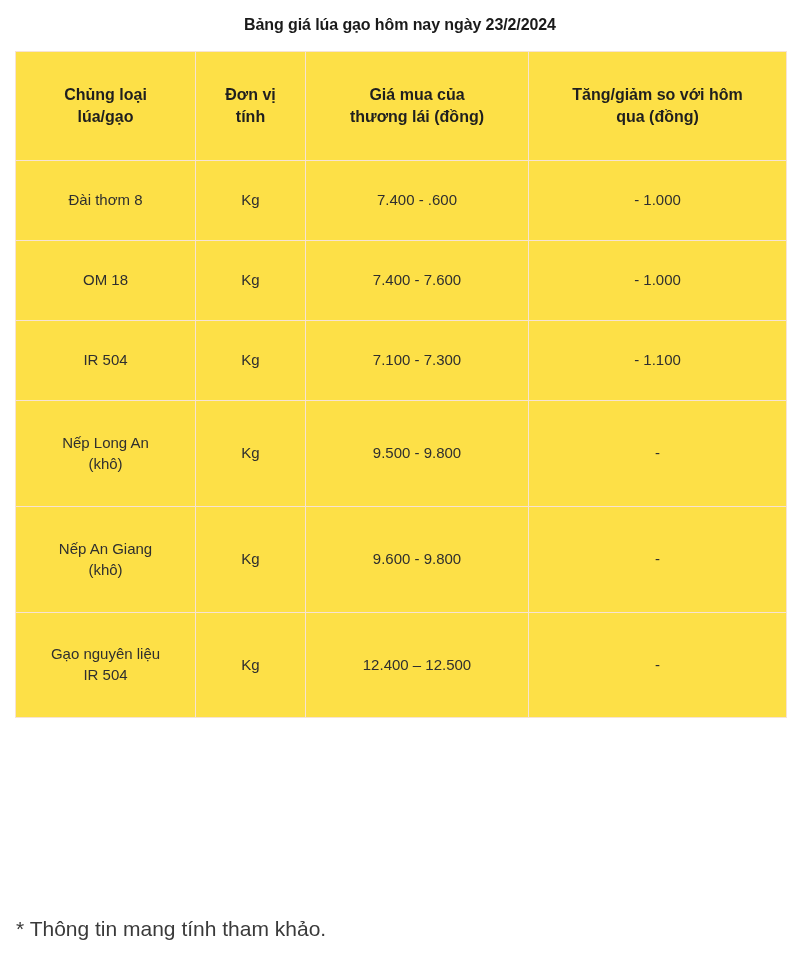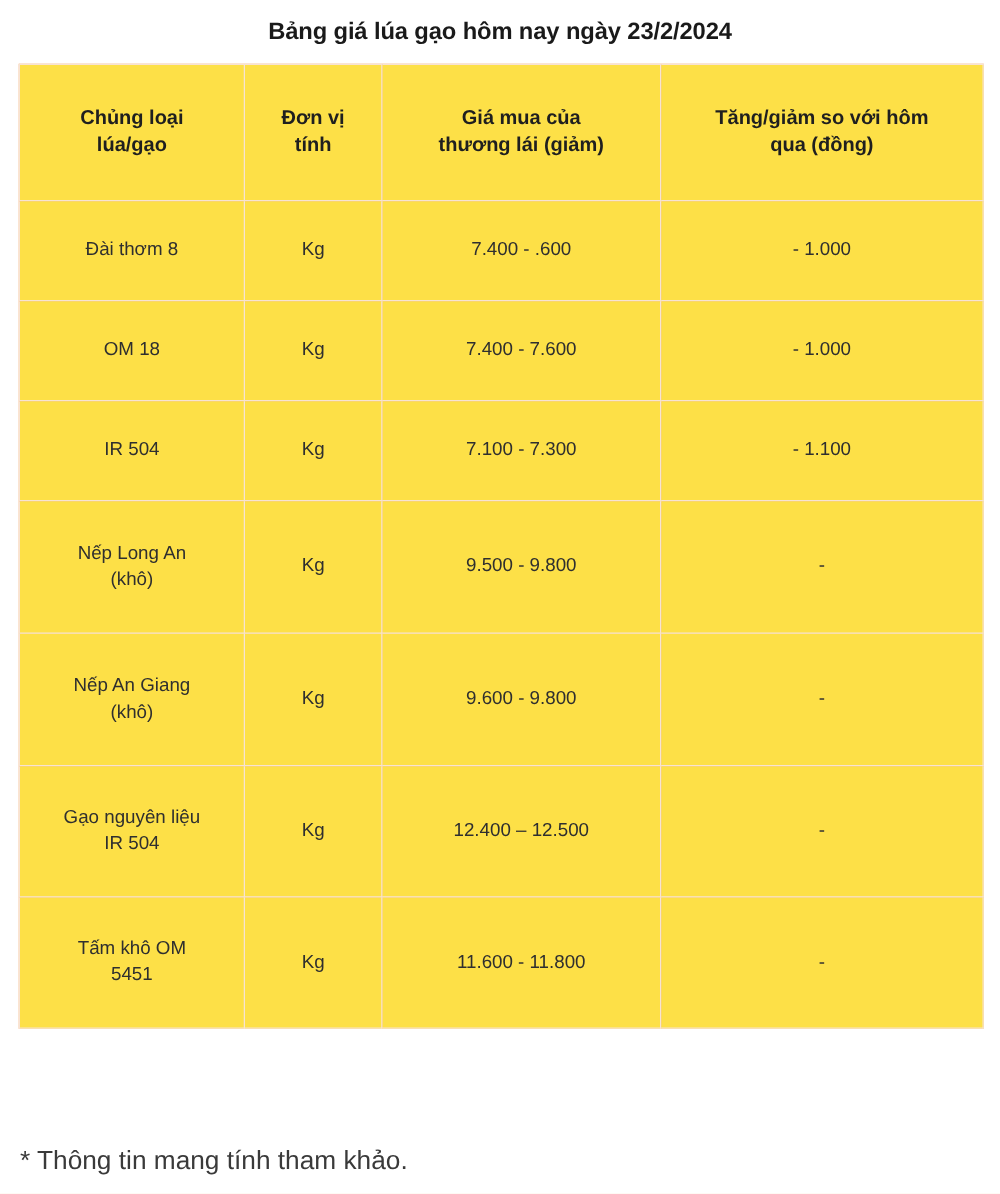--- a/index.html
+++ b/index.html
@@ -15,21 +15,21 @@
     overflow: hidden;
   }
   .page {
     position: relative;
     width: 800px;
     height: 955px;
     box-sizing: border-box;
   }
   .doc-title {
     text-align: center;
-    font-size: 19px;
+    font-size: 16px;
     font-weight: bold;
     color: #1a1a1a;
     letter-spacing: -0.1px;
     padding-top: 15px;
     padding-bottom: 0;
     line-height: 1.2;
   }
   .price-table {
     position: absolute;
     left: 15px;
@@ -104,21 +104,21 @@
         </th>
         <th class="col-unit">
           <span class="cell-lines">
             <span>Đơn vị</span>
             <span>tính</span>
           </span>
         </th>
         <th class="col-price">
           <span class="cell-lines">
             <span>Giá mua của</span>
-            <span>thương lái (giảm)</span>
+            <span>thương lái (đồng)</span>
           </span>
         </th>
         <th class="col-delta">
           <span class="cell-lines">
             <span>Tăng/giảm so với hôm</span>
             <span>qua (đồng)</span>
           </span>
         </th>
       </tr>
     </thead>
@@ -190,30 +190,19 @@
           <span class="cell-lines">
             <span>Gạo nguyên liệu</span>
             <span>IR 504</span>
           </span>
         </td>
         <td>Kg</td>
         <td>12.400 – 12.500</td>
         <td>-</td>
       </tr>
 
-      <tr class="r8">
-        <td>
-          <span class="cell-lines">
-            <span>Tấm khô OM</span>
-            <span>5451</span>
-          </span>
-        </td>
-        <td>Kg</td>
-        <td>11.600 - 11.800</td>
-        <td>-</td>
-      </tr>
 
     </tbody>
   </table>
 
   <div class="footnote">* Thông tin mang tính tham khảo.</div>
 
 </div>
 
 </body></html>

